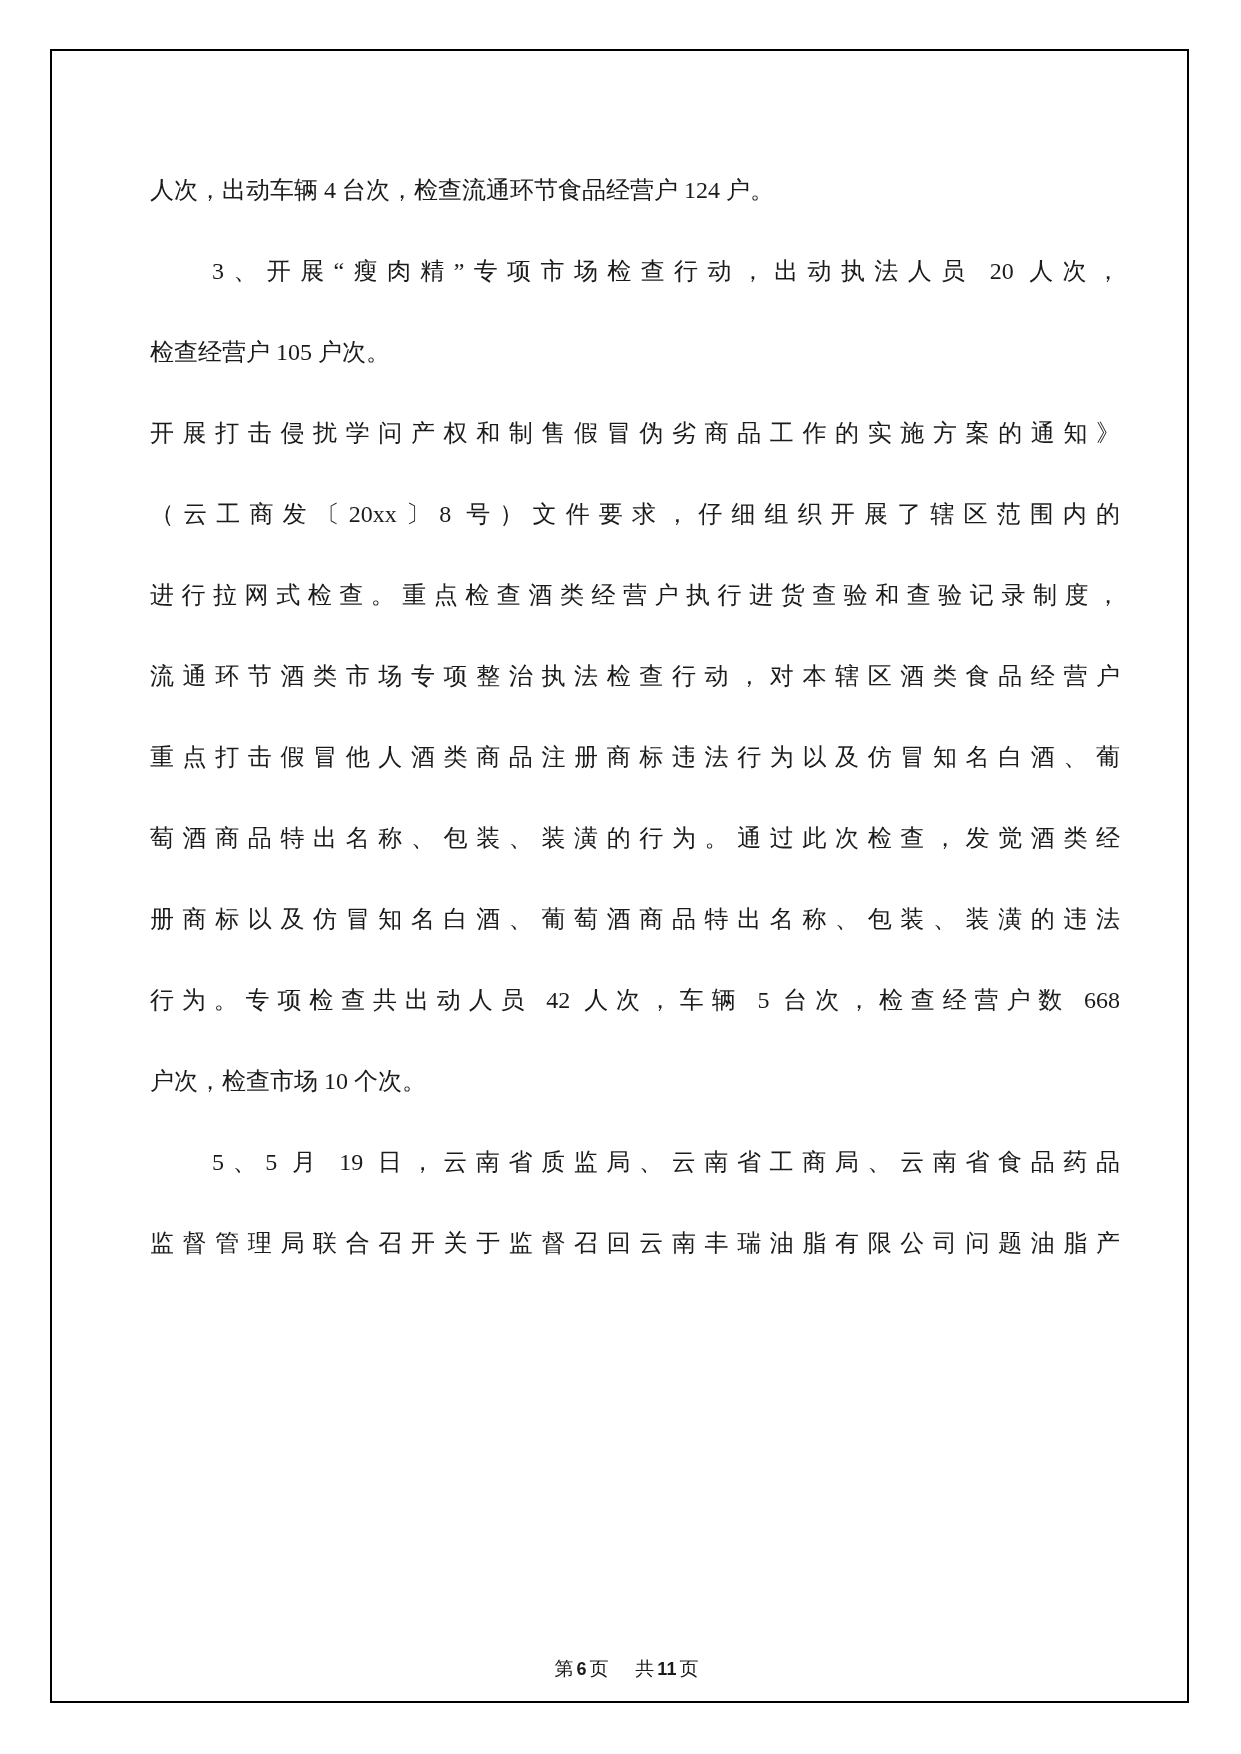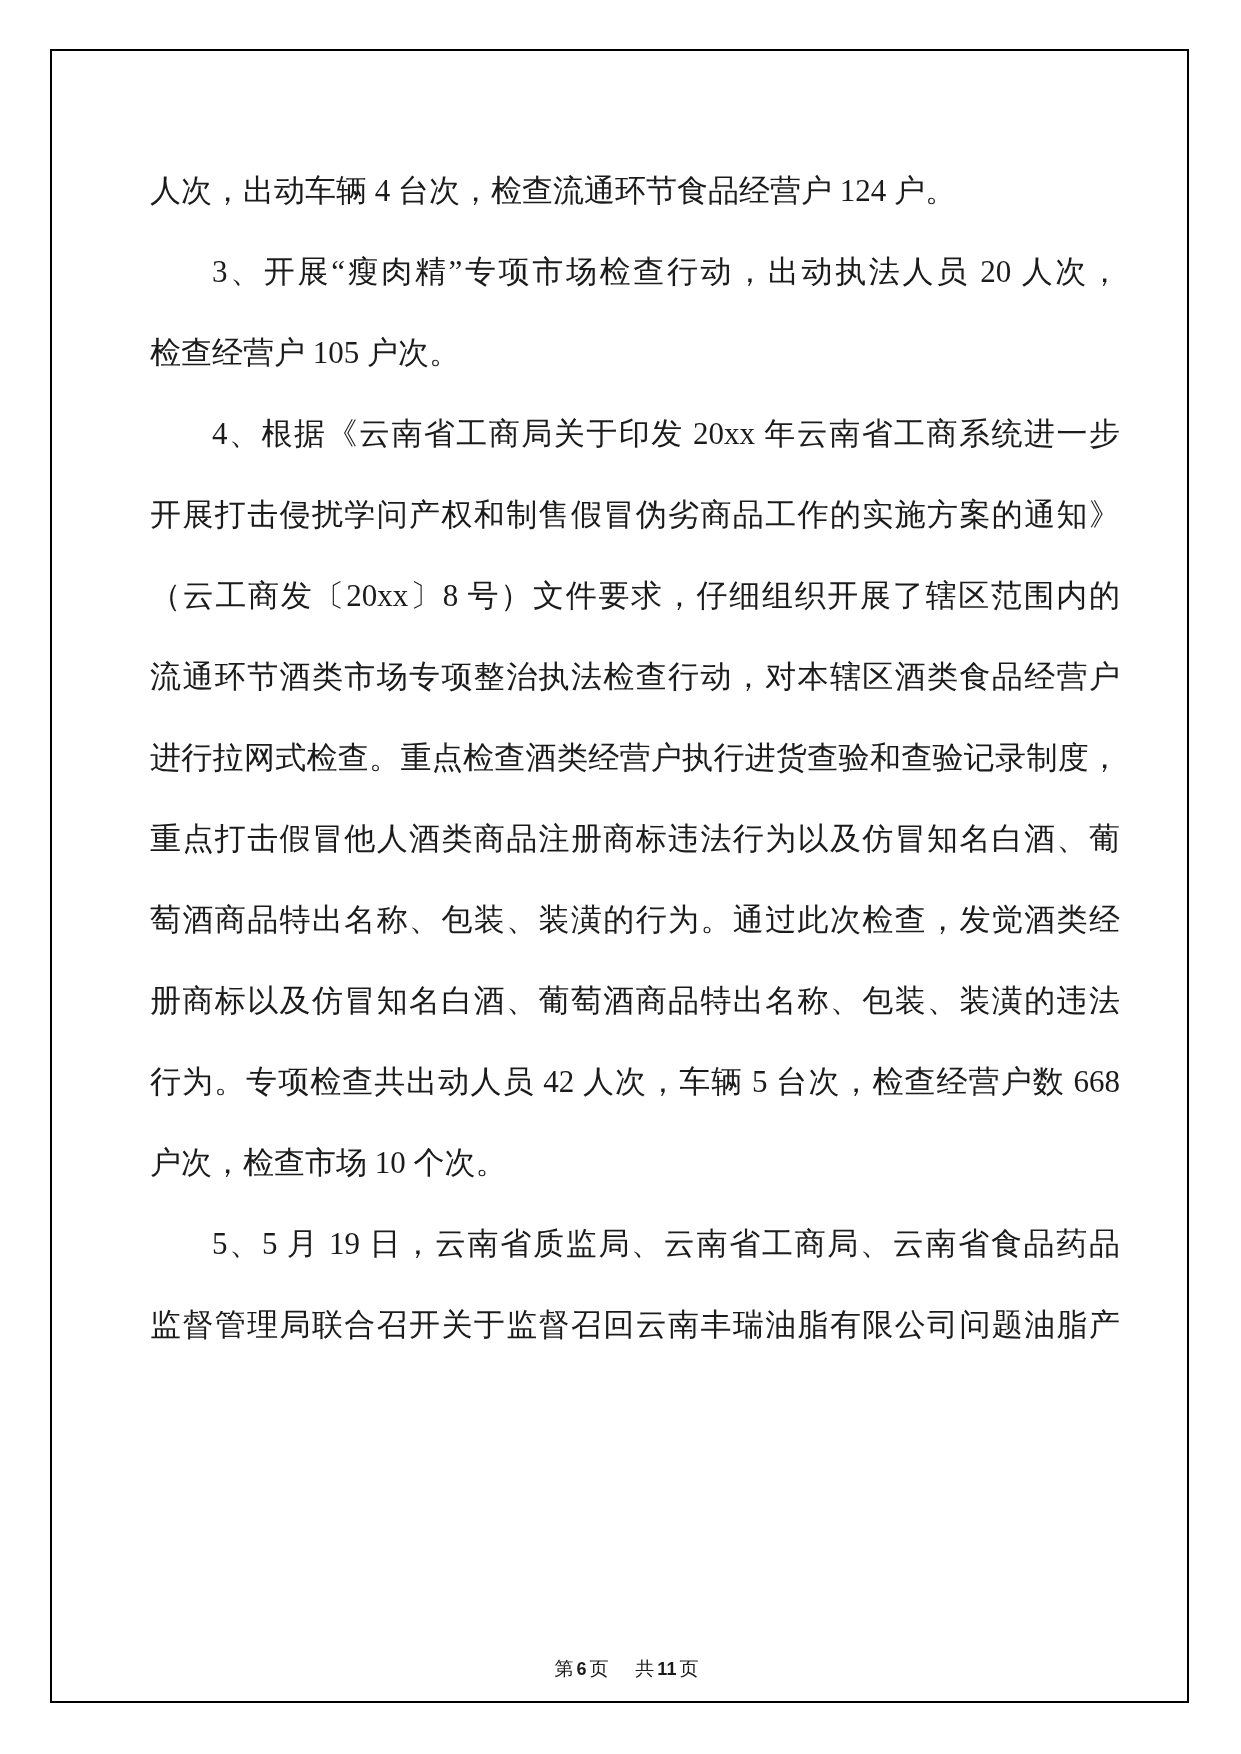--- a/index.html
+++ b/index.html
@@ -22,21 +22,21 @@
     width: 1135px;
     height: 1650px;
     border: 2px solid #000000;
     box-sizing: content-box;
   }
   .body-text {
     position: absolute;
     left: 150px;
     top: 150px;
     width: 970px;
-    font-size: 31px;
+    font-size: 24px;
   }
   .line {
     height: 81px;
     line-height: 81px;
     text-align: justify;
     text-align-last: justify;
     text-justify: inter-character;
     overflow: hidden;
   }
   .line.no-fill {
@@ -72,25 +72,24 @@
 </style>
 </head>
 <body>
 
 <div class="page-border"></div>
 
 <main class="body-text" id="lines-container">
     <div class="line no-fill">人次，出动车辆 4 台次，检查流通环节食品经营户 124 户。</div>
     <div class="line indent">3、开展“瘦肉精”专项市场检查行动，出动执法人员 20 人次，</div>
     <div class="line no-fill">检查经营户 105 户次。</div>
-    <div class="line indent">4、根据《云南省工商局关于印发 20xx 年云南省工商系统进一步</div>
     <div class="line">开展打击侵扰学问产权和制售假冒伪劣商品工作的实施方案的通知》</div>
     <div class="line">（云工商发〔20xx〕8 号）文件要求，仔细组织开展了辖区范围内的</div>
+    <div class="line">进行拉网式检查。重点检查酒类经营户执行进货查验和查验记录制度，</div>
     <div class="line">流通环节酒类市场专项整治执法检查行动，对本辖区酒类食品经营户</div>
-    <div class="line">进行拉网式检查。重点检查酒类经营户执行进货查验和查验记录制度，</div>
     <div class="line">重点打击假冒他人酒类商品注册商标违法行为以及仿冒知名白酒、葡</div>
     <div class="line">萄酒商品特出名称、包装、装潢的行为。通过此次检查，发觉酒类经</div>
     <div class="line">册商标以及仿冒知名白酒、葡萄酒商品特出名称、包装、装潢的违法</div>
     <div class="line">行为。专项检查共出动人员 42 人次，车辆 5 台次，检查经营户数 668</div>
     <div class="line no-fill">户次，检查市场 10 个次。</div>
     <div class="line indent">5、5 月 19 日，云南省质监局、云南省工商局、云南省食品药品</div>
     <div class="line">监督管理局联合召开关于监督召回云南丰瑞油脂有限公司问题油脂产</div>
   </main>
 
 <footer class="page-footer">

